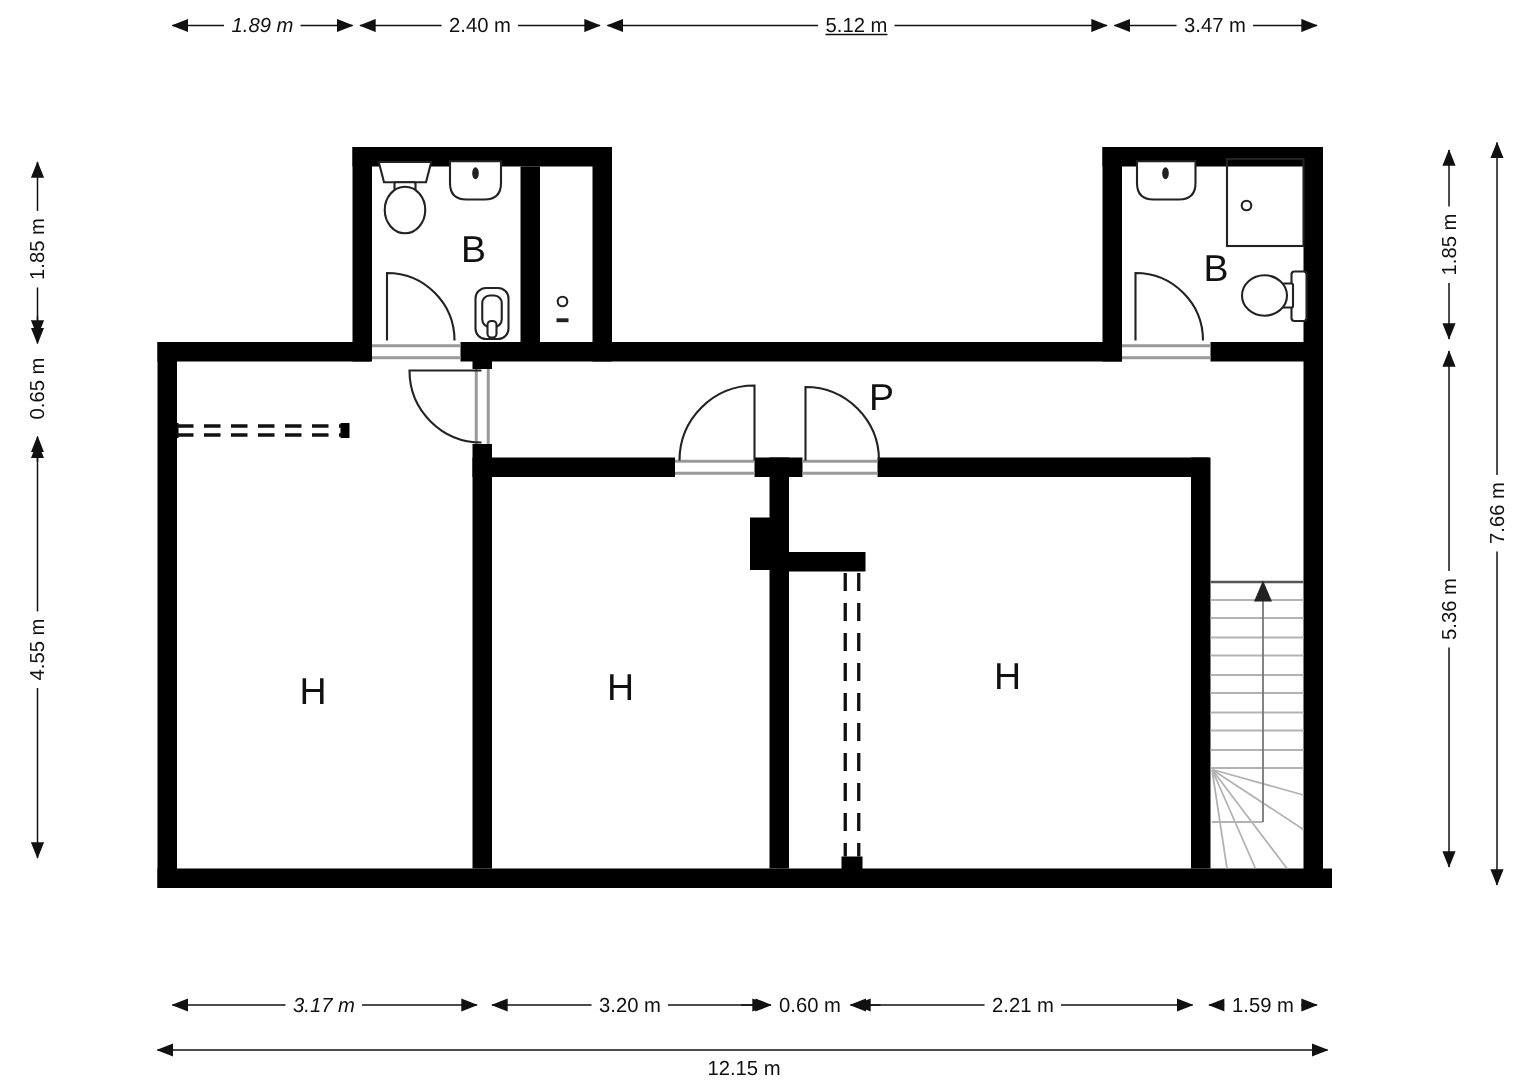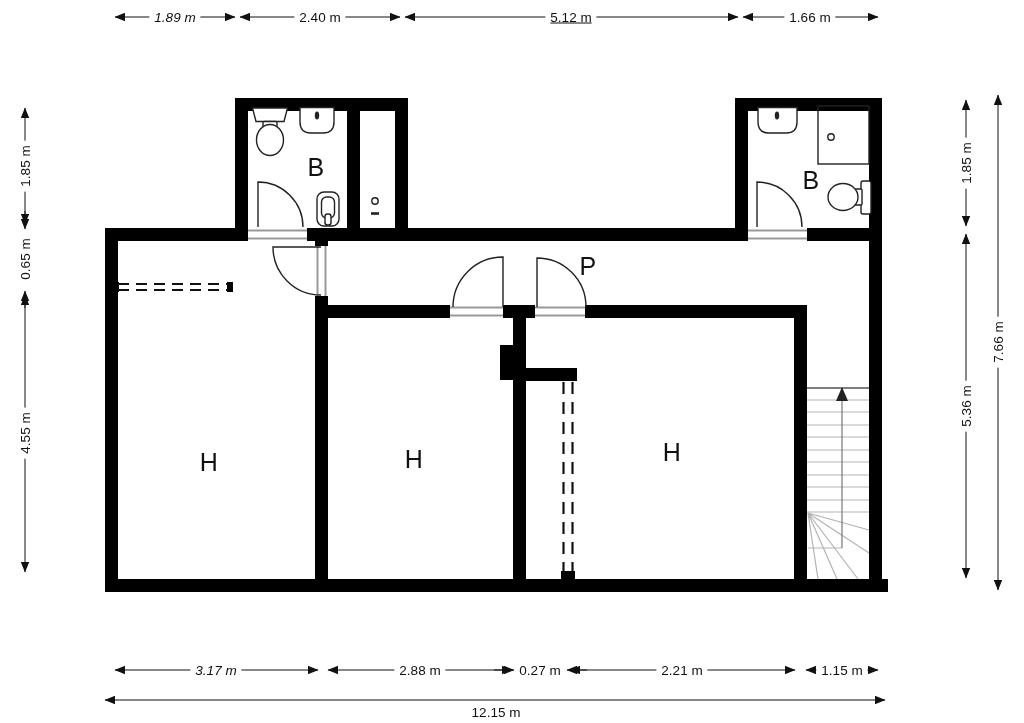--- a/index.html
+++ b/index.html
@@ -155,30 +155,30 @@
   <span class="lbl room" style="left:316px;top:167px;">B</span>
   <span class="lbl room" style="left:811px;top:180px;">B</span>
   <span class="lbl room" style="left:588px;top:266px;">P</span>
   <span class="lbl room" style="left:209px;top:462px;">H</span>
   <span class="lbl room" style="left:414px;top:459px;">H</span>
   <span class="lbl room" style="left:672px;top:452px;">H</span>
 
   <span class="lbl dim" style="left:175px;top:17px;font-style:italic;">1.89 m</span>
   <span class="lbl dim" style="left:320px;top:17px;">2.40 m</span>
   <span class="lbl dim" style="left:571px;top:17px;text-decoration:underline;">5.12 m</span>
-  <span class="lbl dim" style="left:810px;top:17px;">1.66 m</span>
+  <span class="lbl dim" style="left:810px;top:17px;">3.47 m</span>
 
   <span class="lbl dim vert" style="left:25px;top:166px;">1.85 m</span>
   <span class="lbl dim vert" style="left:25px;top:259px;">0.65 m</span>
   <span class="lbl dim vert" style="left:25px;top:433px;">4.55 m</span>
 
   <span class="lbl dim vert" style="left:966px;top:163px;">1.85 m</span>
   <span class="lbl dim vert" style="left:966px;top:406px;">5.36 m</span>
   <span class="lbl dim vert" style="left:998px;top:342px;">7.66 m</span>
 
   <span class="lbl dim" style="left:216px;top:670px;font-style:italic;">3.17 m</span>
-  <span class="lbl dim" style="left:420px;top:670px;">2.88 m</span>
-  <span class="lbl dim" style="left:540px;top:670px;">0.27 m</span>
+  <span class="lbl dim" style="left:420px;top:670px;">3.20 m</span>
+  <span class="lbl dim" style="left:540px;top:670px;">0.60 m</span>
   <span class="lbl dim" style="left:682px;top:670px;">2.21 m</span>
-  <span class="lbl dim" style="left:842px;top:670px;">1.15 m</span>
+  <span class="lbl dim" style="left:842px;top:670px;">1.59 m</span>
   <span class="lbl dim" style="left:496px;top:700px;margin-top:12px;">12.15 m</span>
 
 </div>
 
 </body></html>

